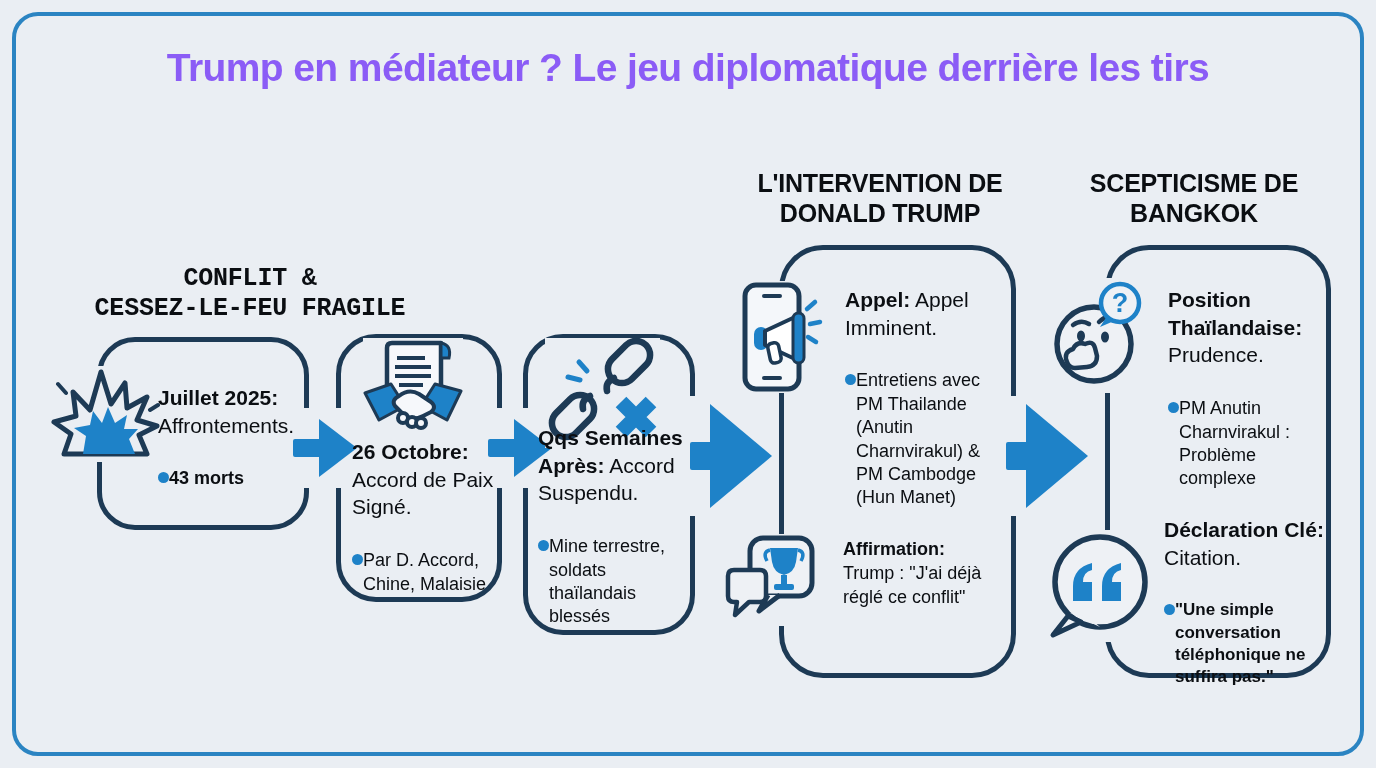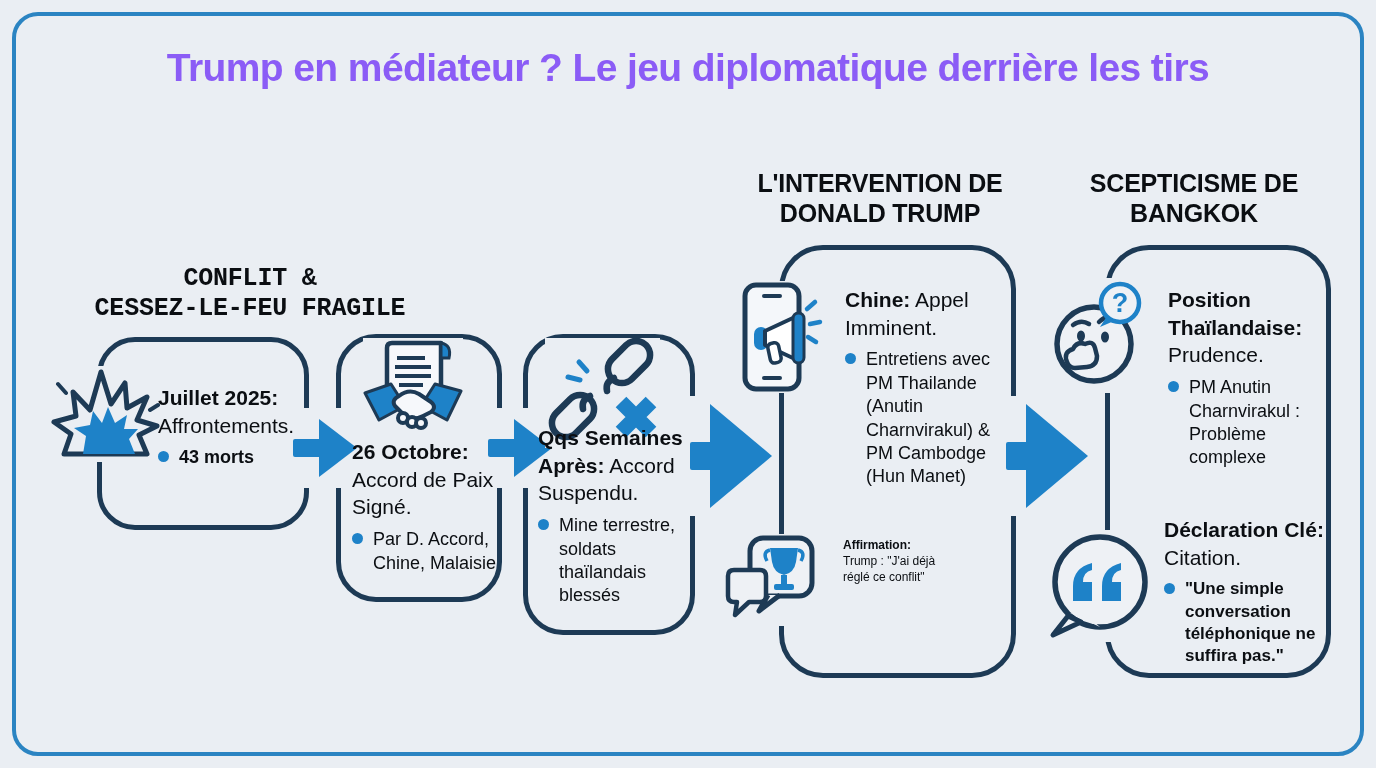--- a/index.html
+++ b/index.html
@@ -21,21 +21,21 @@
   .arr.small .tail{left:0;top:20px;width:28px;height:18px;}
   .arr.small .head{left:26px;top:0;border-width:29px 0 29px 38px;}
   .arr.big{width:82px;height:104px;}
   .arr.big .tail{left:0;top:38px;width:24px;height:28px;}
   .arr.big .head{left:20px;top:0;border-width:52px 0 52px 62px;}
   .icon-wrap{position:absolute;background:#eaeef3;}
   .icon-wrap svg{display:block;}
   .tb{position:absolute;}
   .lead{font-size:21px;line-height:1.32;white-space:pre-line;}
   .lead b{font-weight:700;}
-  .bullet{display:flex;gap:10px;margin-top:7px;font-size:18px;line-height:1.3;}
+  .bullet{display:flex;margin-top:28px;font-size:18px;line-height:1.3;}
   .bullet .dot{flex:0 0 11px;width:11px;height:11px;border-radius:50%;background:#1e82c8;margin-top:5px;}
   .pre{white-space:pre-line;}
   .b700{font-weight:700;}
 </style>
 </head>
 <body>
 
 <div class="canvas">
 
   <div class="frame"></div>
@@ -192,35 +192,35 @@
     <div class="bullet">
       <span class="dot"></span>
       <span class="pre">Mine terrestre,
 soldats
 thaïlandais
 blessés</span>
     </div>
   </div>
 
   <div class="tb" style="left:845px;top:286px;width:162px;">
-    <div class="lead"><b class="pre">Chine:</b><span class="pre"> Appel
+    <div class="lead"><b class="pre">Appel:</b><span class="pre"> Appel
 Imminent.</span></div>
     <div class="bullet">
       <span class="dot"></span>
       <span class="pre">Entretiens avec
 PM Thailande
 (Anutin
 Charnvirakul) &amp;
 PM Cambodge
 (Hun Manet)</span>
     </div>
   </div>
 
   <div class="tb" style="left:843px;top:538px;width:172px;">
-    <div class="lead" style="font-size:12px;"><b class="pre">Affirmation:</b><span class="pre">
+    <div class="lead" style="font-size:18px;"><b class="pre">Affirmation:</b><span class="pre">
 Trump : "J'ai déjà
 réglé ce conflit"</span></div>
   </div>
 
   <div class="tb" style="left:1168px;top:286px;width:158px;">
     <div class="lead"><b class="pre">Position
 Thaïlandaise:</b><span class="pre">
 Prudence.</span></div>
     <div class="bullet">
       <span class="dot"></span>

